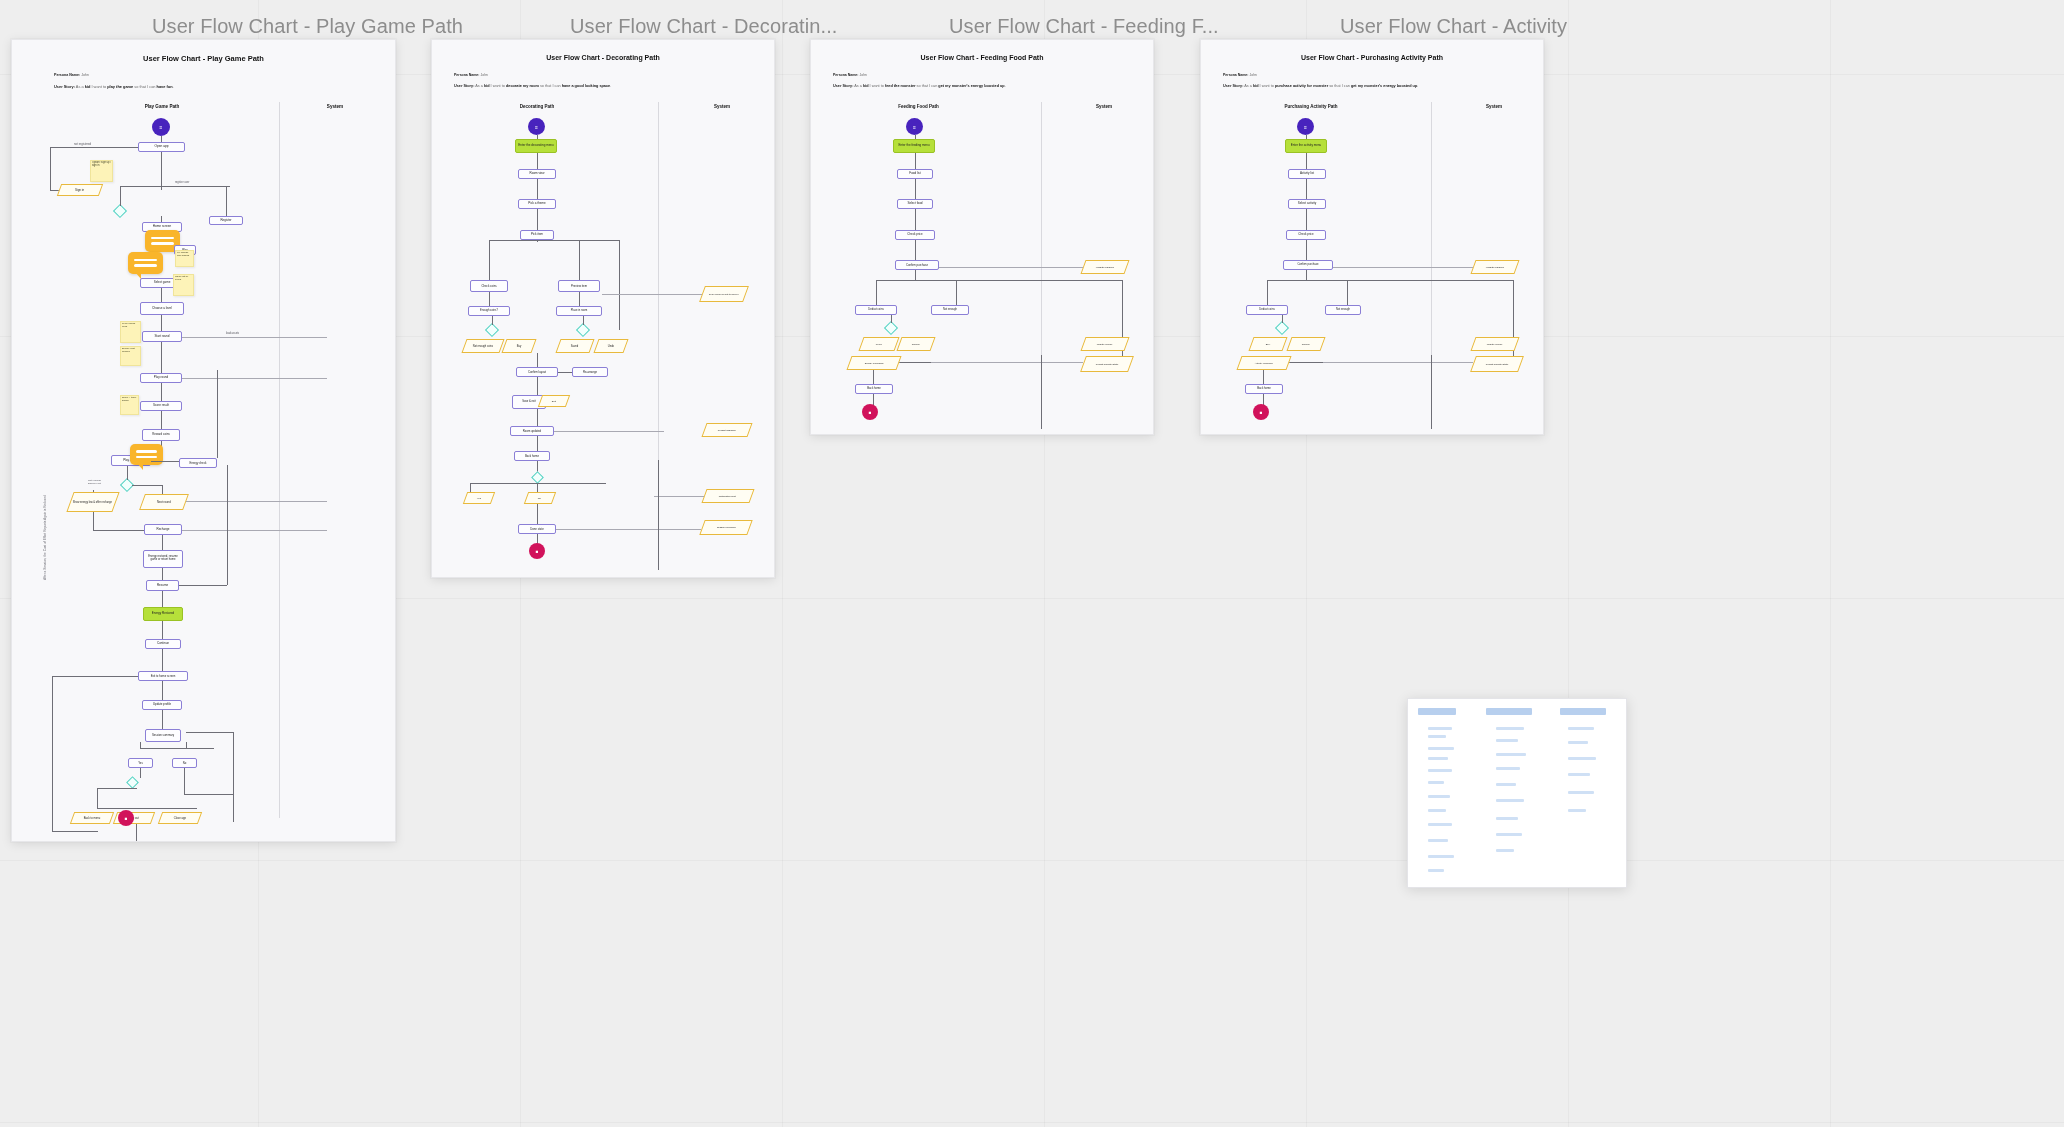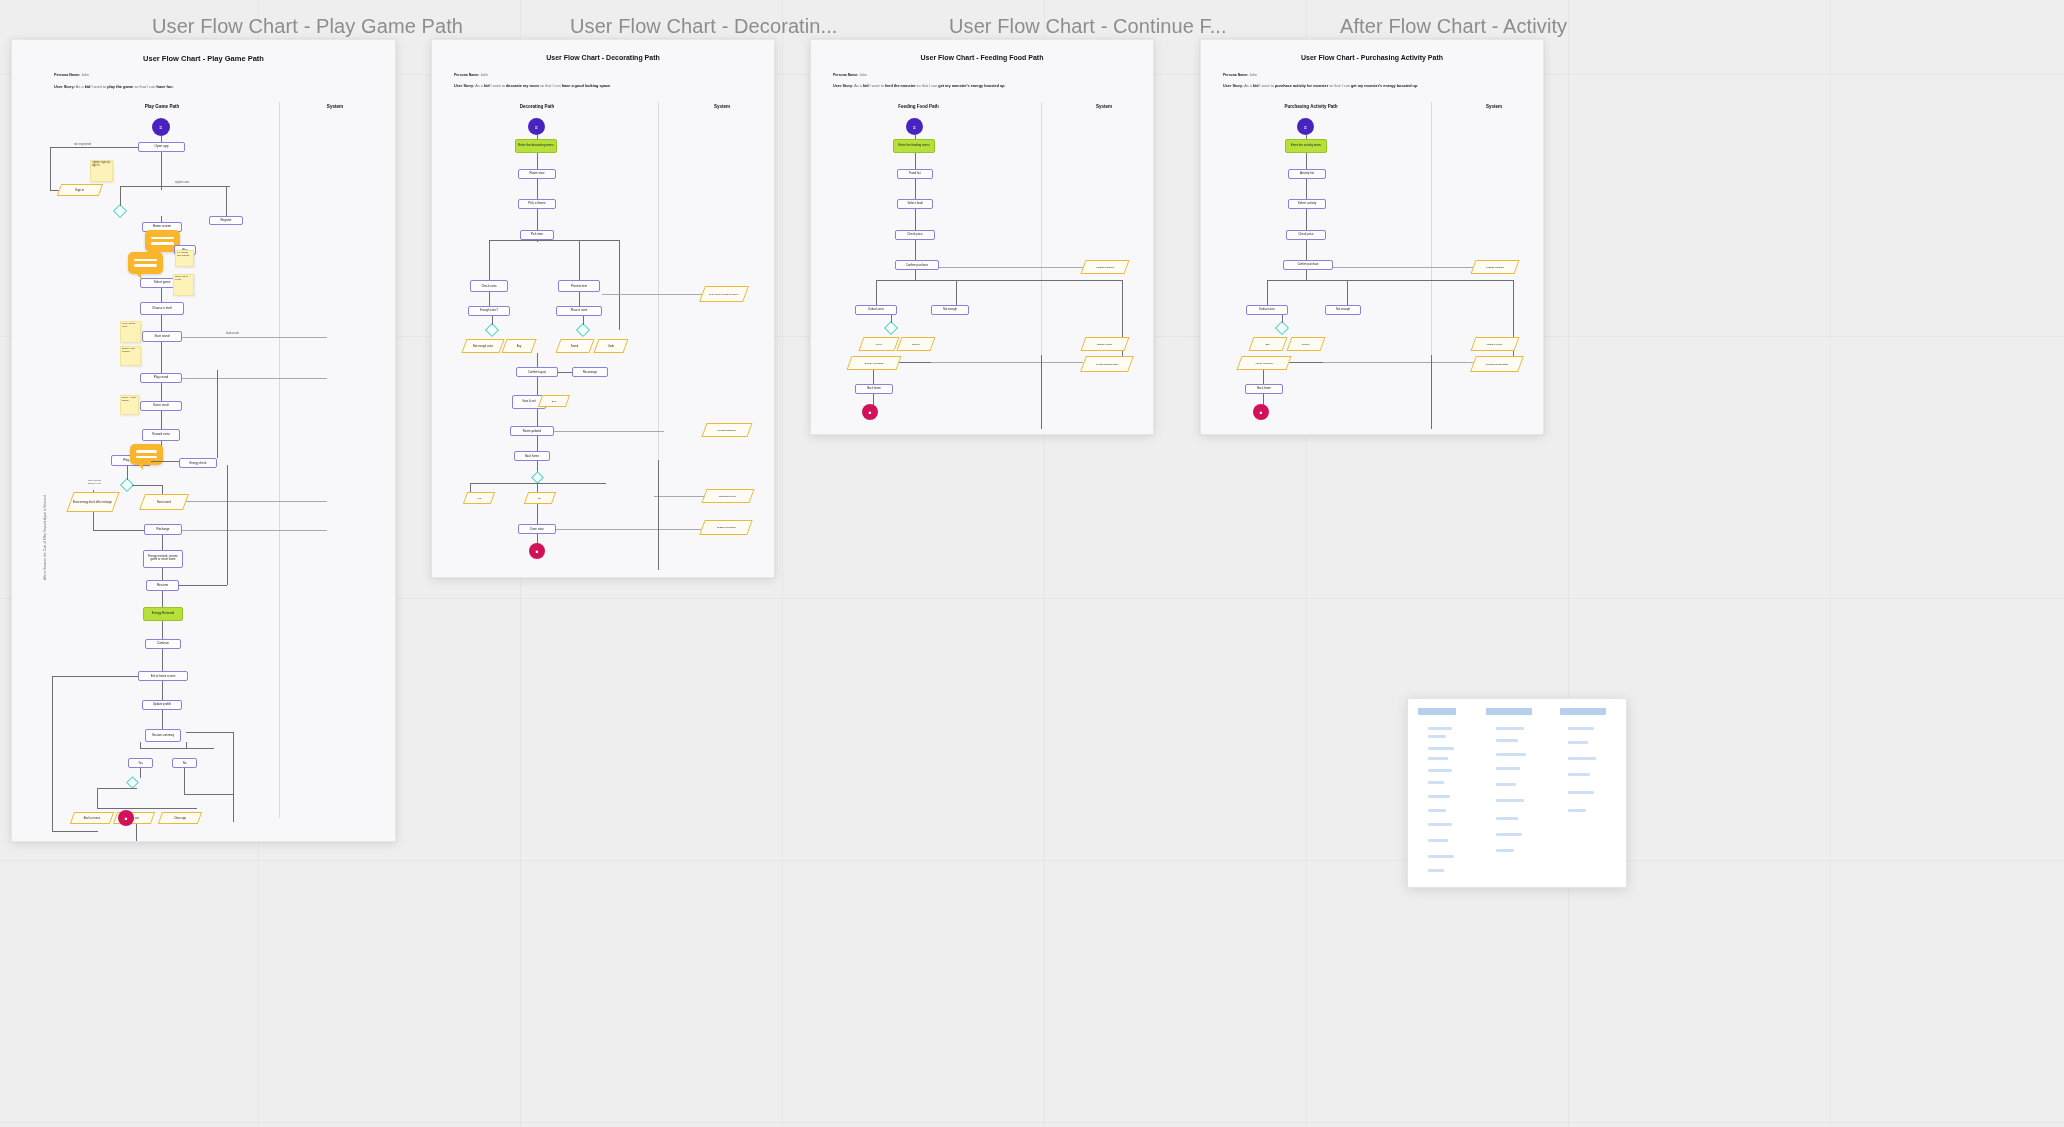--- a/index.html
+++ b/index.html
@@ -169,22 +169,22 @@
   .mini-line{ position:absolute; background:#cfe0f5; border-radius:1px; }
   .mini-line.dark{ background:#b7cfee; }
 </style>
 </head>
 <body>
 
 <div id="canvas">
 
   <div class="frame-title" style="left:152px; top:15px;">User Flow Chart - Play Game Path</div>
   <div class="frame-title" style="left:570px; top:15px;">User Flow Chart - Decoratin...</div>
-  <div class="frame-title" style="left:949px; top:15px;">User Flow Chart - Continue F...</div>
-  <div class="frame-title" style="left:1340px; top:15px;">After Flow Chart - Activity</div>
+  <div class="frame-title" style="left:949px; top:15px;">User Flow Chart - Feeding F...</div>
+  <div class="frame-title" style="left:1340px; top:15px;">User Flow Chart - Activity</div>
 
   <div class="frame" id="frame-1" style="left:11px; top:39px; width:385px; height:803px;">
 
     <div class="doc-title" style="top:14px; font-size:7.5px;">User Flow Chart - Play Game Path</div>
 
     <div class="meta" style="left:42px; top:33px; font-size:3.6px;">
       <b>Persona Name:</b>
       <span class="lite">John</span>
     </div>
     <div class="meta" style="left:42px; top:44px; font-size:3.9px;">

